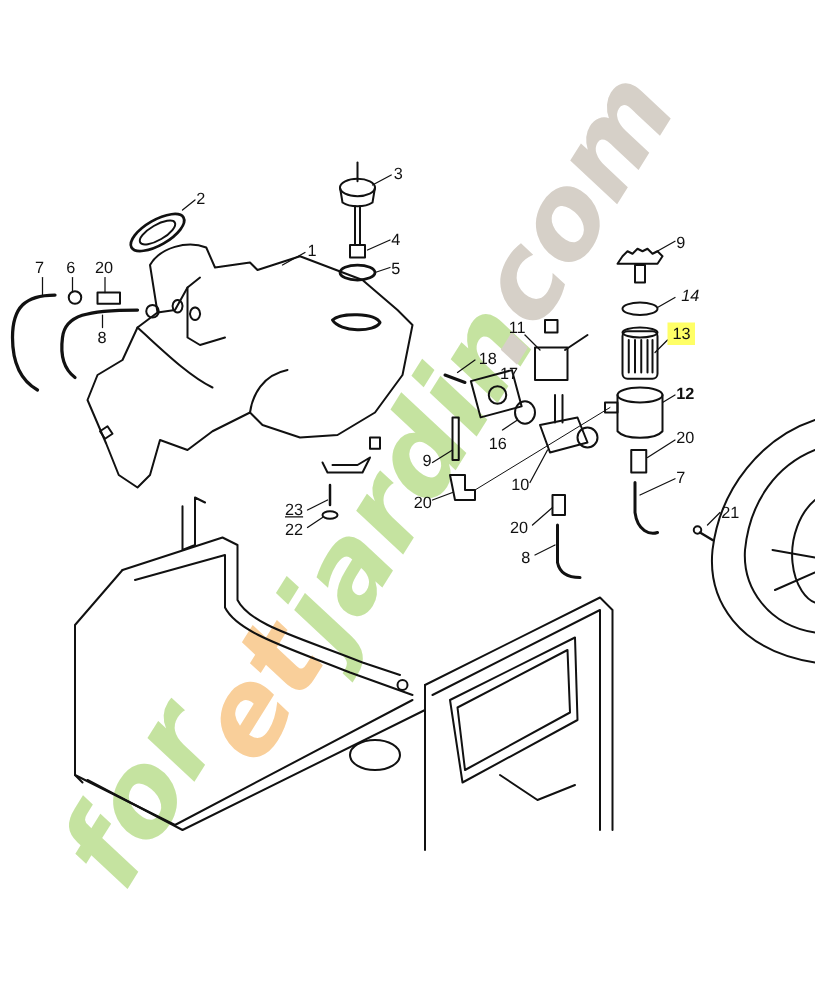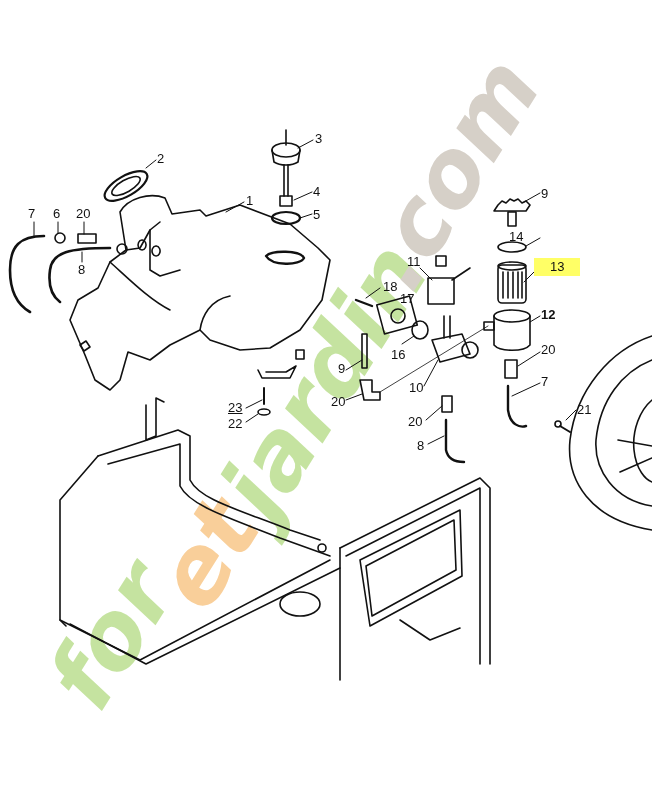--- a/index.html
+++ b/index.html
@@ -1,20 +1,20 @@
 <!DOCTYPE html>
 <html><head>
 <meta charset="utf-8">
 <style>
   html,body{margin:0;padding:0;background:#ffffff;}
   body{width:652px;height:800px;position:relative;overflow:hidden;font-family:"Liberation Sans",sans-serif;}
   #stage{position:absolute;left:0;top:0;width:652px;height:800px;}
   svg{position:absolute;left:0;top:0;}
   .lbl{position:absolute;font-size:13px;color:#111;font-family:"Liberation Sans",sans-serif;line-height:14px;white-space:nowrap;}
-  .lbl.hl{background:#ffff66;padding:2px 16px;}
+  .lbl.hl{background:#ffff66;padding:2px 4px;}
   .wm{position:absolute;font-family:"DejaVu Sans",sans-serif;font-style:italic;font-weight:bold;white-space:nowrap;transform-origin:left bottom;}
 </style>
 </head>
 <body>
 
 <div id="stage">
 
   <div class="wm" style="left:118px;top:620px;font-size:92px;color:#c5e3a0;transform:rotate(-58deg);">for</div>
   <div class="wm" style="left:225px;top:520px;font-size:92px;color:#f9cf9a;transform:rotate(-58deg);">et</div>
   <div class="wm" style="left:290px;top:430px;font-size:92px;color:#c5e3a0;transform:rotate(-58deg);">jardin</div>
@@ -174,21 +174,21 @@
   <span class="lbl" style="left:313px;top:185px;">4</span>
   <span class="lbl" style="left:313px;top:208px;">5</span>
   <span class="lbl" style="left:28px;top:207px;">7</span>
   <span class="lbl" style="left:53px;top:207px;">6</span>
   <span class="lbl" style="left:76px;top:207px;">20</span>
   <span class="lbl" style="left:78px;top:263px;">8</span>
   <span class="lbl" style="left:407px;top:255px;">11</span>
   <span class="lbl" style="left:383px;top:280px;">18</span>
   <span class="lbl" style="left:400px;top:292px;">17</span>
   <span class="lbl" style="left:541px;top:187px;">9</span>
-  <span class="lbl" style="left:509px;top:230px;">14</span>
+  <span class="lbl" style="left:545px;top:230px;font-style:italic;">14</span>
   <span class="lbl hl" style="left:534px;top:258px;">13</span>
   <span class="lbl" style="left:541px;top:308px;font-weight:bold;">12</span>
   <span class="lbl" style="left:391px;top:348px;">16</span>
   <span class="lbl" style="left:338px;top:362px;">9</span>
   <span class="lbl" style="left:541px;top:343px;">20</span>
   <span class="lbl" style="left:409px;top:381px;">10</span>
   <span class="lbl" style="left:541px;top:375px;">7</span>
   <span class="lbl" style="left:331px;top:395px;">20</span>
   <span class="lbl" style="left:228px;top:401px;text-decoration:underline;">23</span>
   <span class="lbl" style="left:228px;top:417px;">22</span>

